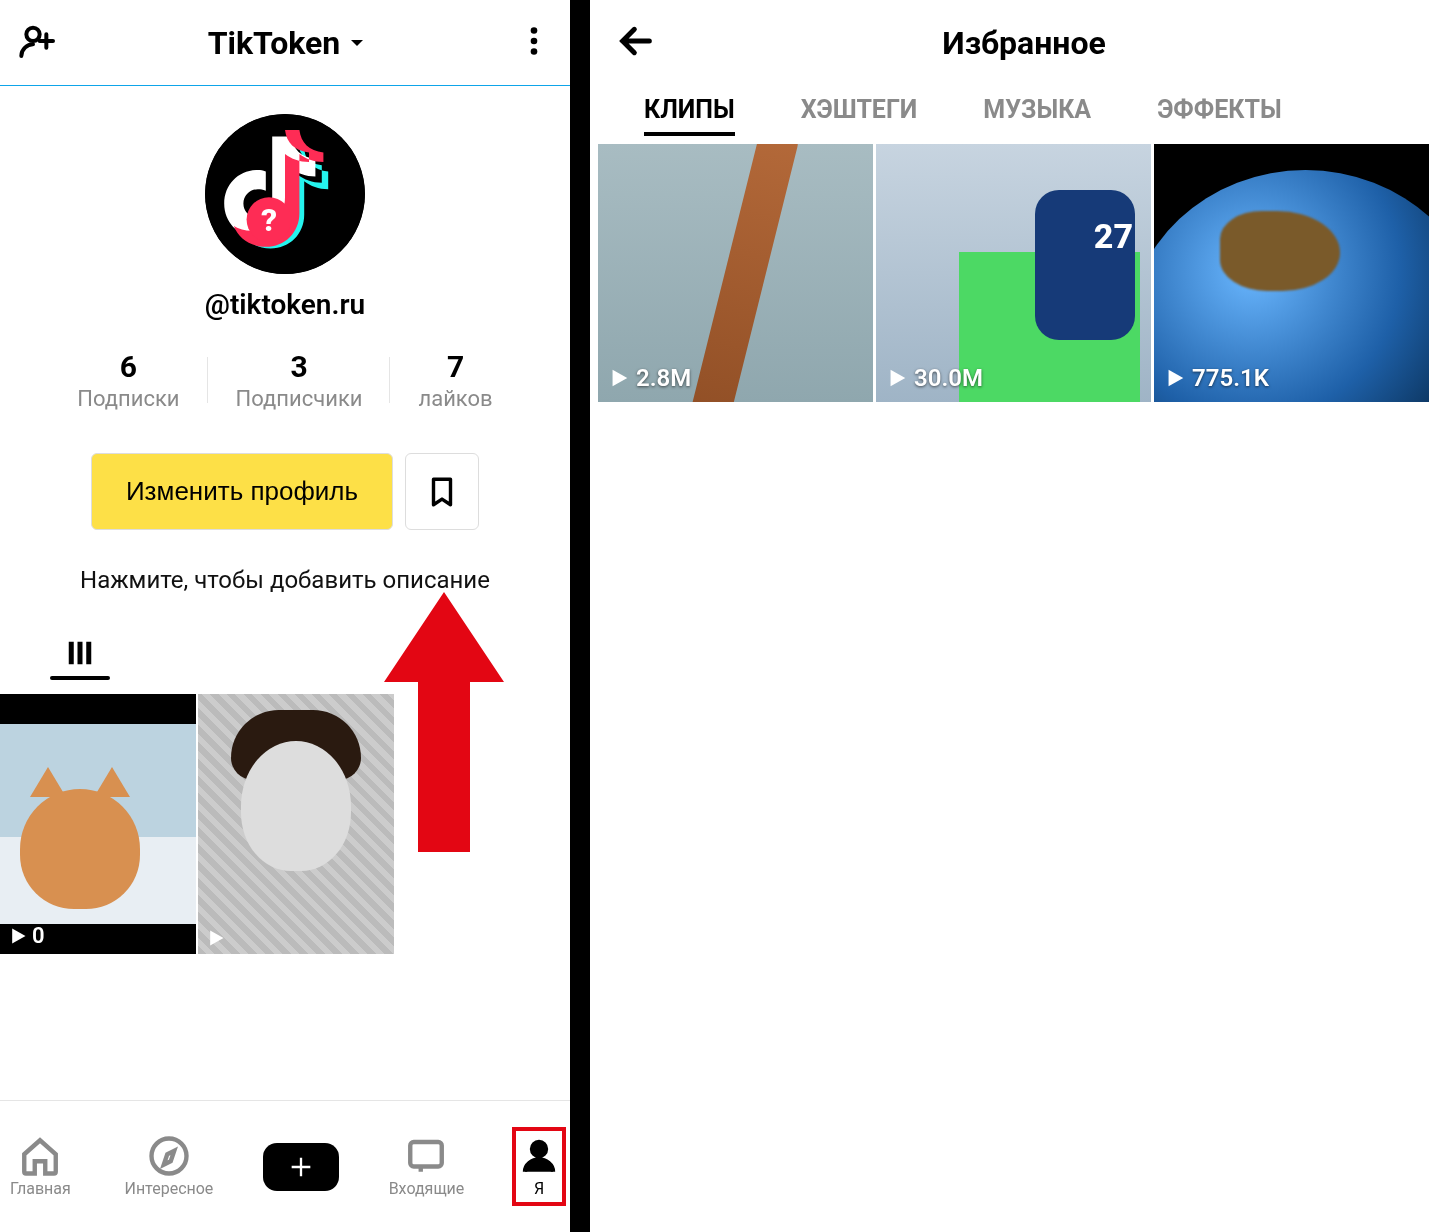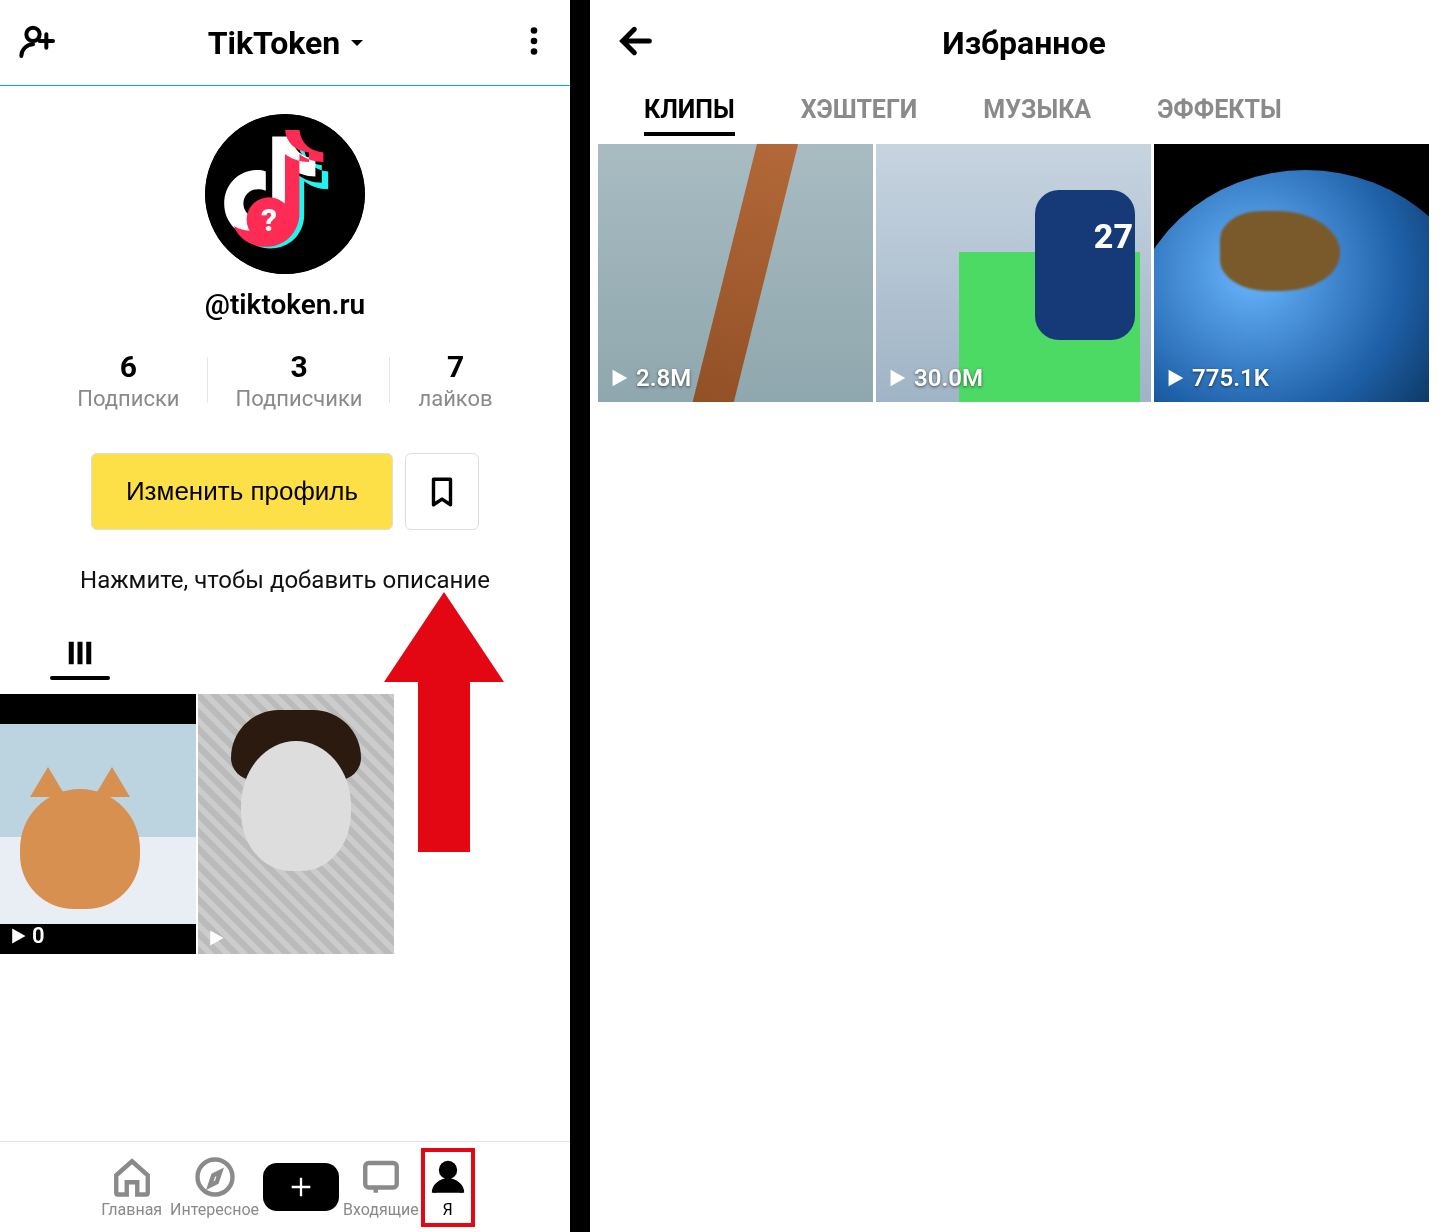--- a/index.html
+++ b/index.html
@@ -181,25 +181,25 @@
   .thumb-boy {
     background: #888;
     background-image:
       repeating-linear-gradient(45deg, #bbb 0 6px, #ccc 6px 12px);
   }
   .thumb-boy .head { position:absolute; left:50%; top:18%; transform:translateX(-50%); width:110px; height:130px; background:#ddd; border-radius:50% 50% 45% 45%;}
   .thumb-boy .hair { position:absolute; left:50%; top:6%; transform:translateX(-50%); width:130px; height:70px; background:#2a1a10; border-radius:65px 65px 30px 30px;}
 
   
   .bottom-nav {
-    height: 91px;
+    height: 132px;
     border-top: 1px solid #e5e5e5;
     display: flex;
     align-items: center;
-    justify-content: center;
+    justify-content: space-between;
     padding: 0 6px;
     background:#fff;
   }
   .nav-item {
     display: flex;
     flex-direction: column;
     align-items: center;
     gap: 2px;
     color: #8a8a8a;
     font-size: 16px;

